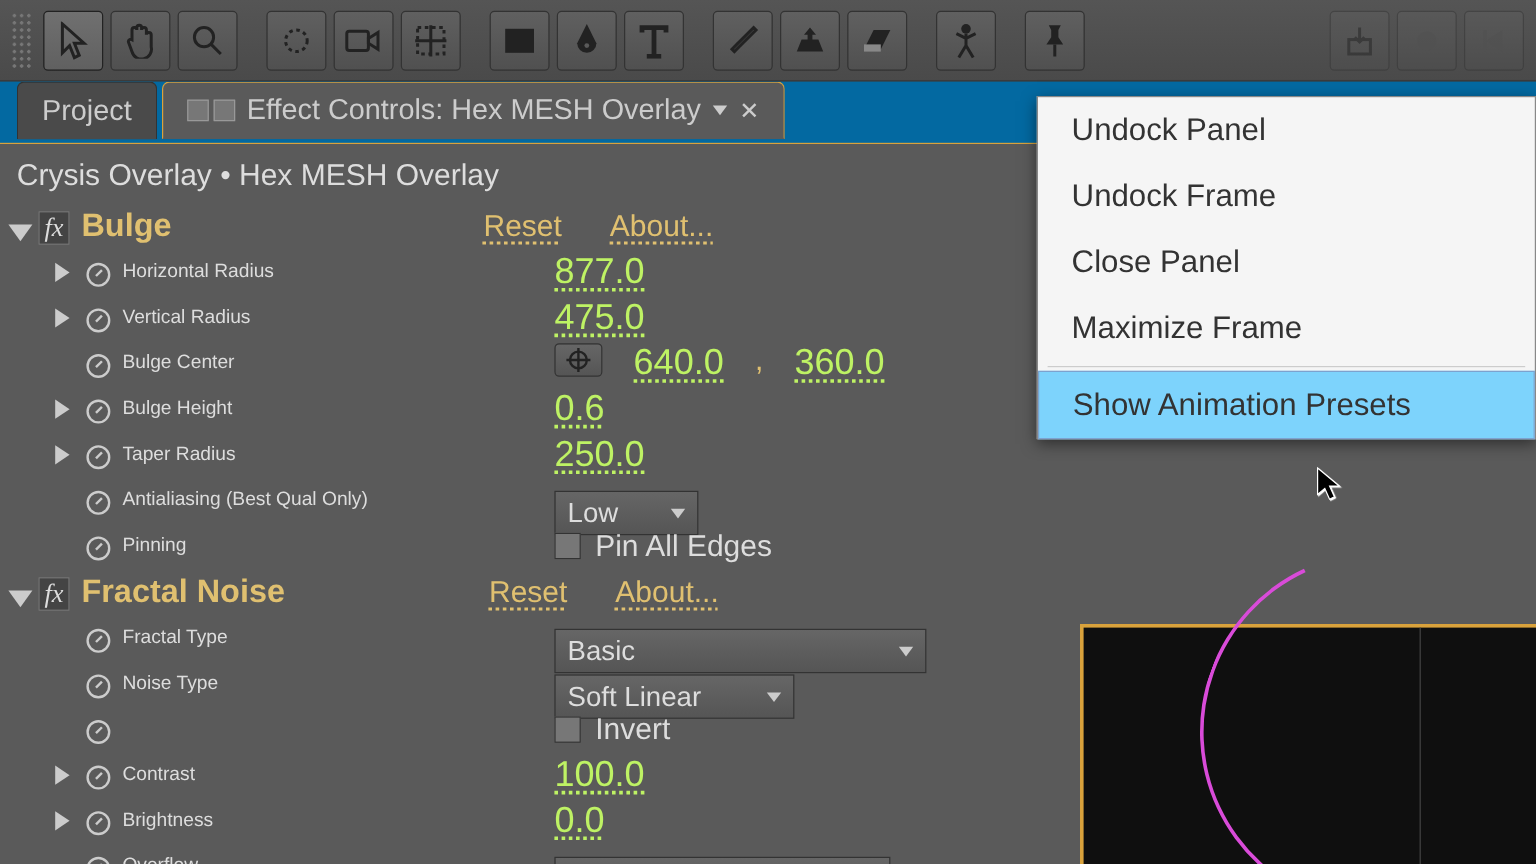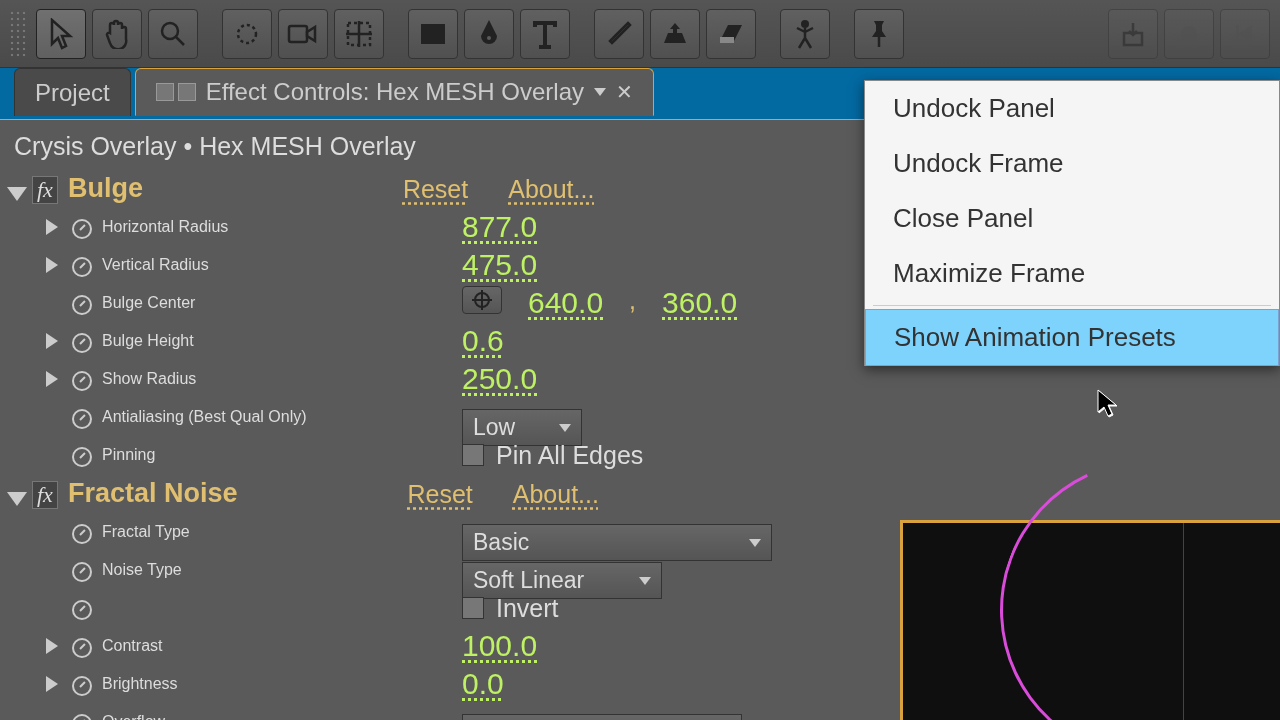--- a/index.html
+++ b/index.html
@@ -231,21 +231,21 @@
   </div>
   <div class="prop-row">
       <span class="prop-twirl"></span>
       <span class="stopwatch"></span>
       <span class="prop-name">Bulge Height</span>
       <span class="prop-val">0.6</span>
     </div>
   <div class="prop-row">
       <span class="prop-twirl"></span>
       <span class="stopwatch"></span>
-      <span class="prop-name">Show Radius</span>
+      <span class="prop-name">Taper Radius</span>
       <span class="prop-val">250.0</span>
     </div>
   <div class="prop-row">
       <span class="prop-twirl none"></span>
       <span class="stopwatch"></span>
       <span class="prop-name">Antialiasing (Best Qual Only)</span>
       <span class="dd-sel">
         <span>Low</span>
         <span class="car"></span>
       </span>

